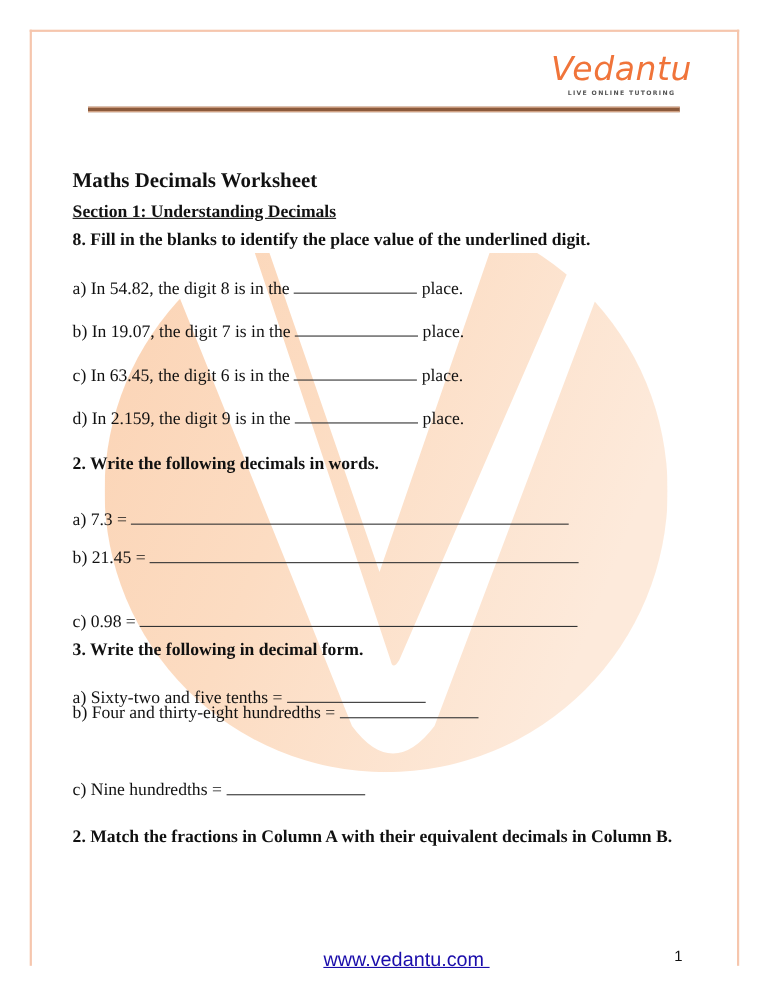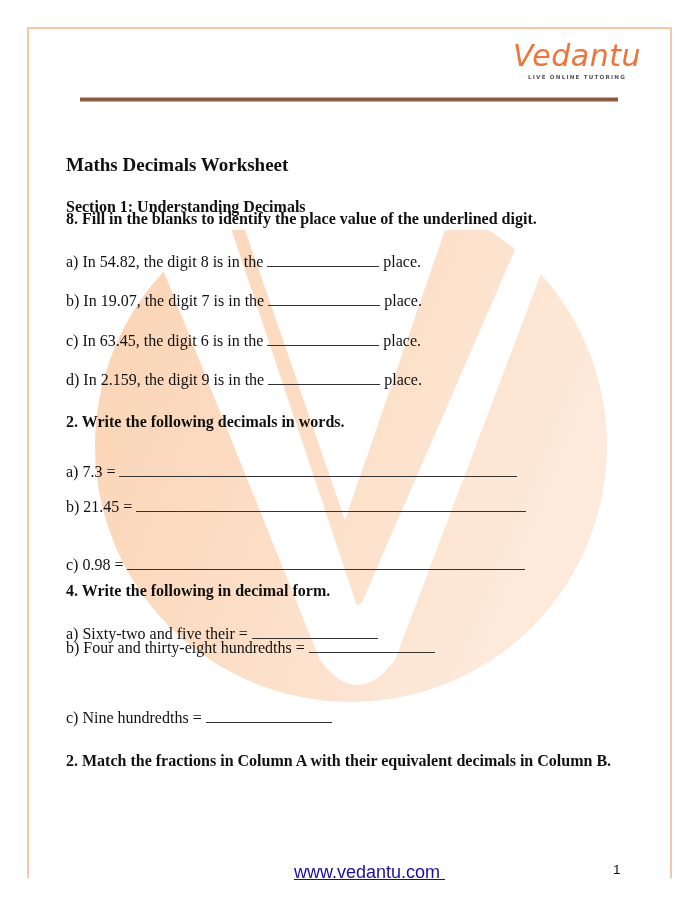--- a/index.html
+++ b/index.html
@@ -30,25 +30,24 @@
       position: absolute;
       left: 95px;
       top: 190px;
       width: 512px;
       height: 512px;
       z-index: 0;
     }
     .logo {
       position: absolute;
       left: 500px;
-      top: 40px;
+      top: 48px;
       width: 130px;
       height: 50px;
       text-align: center;
-      margin-left: 12px;
     }
     .logo-word {
       font-family: "DejaVu Sans", sans-serif;
       font-size: 30px;
       color: #f0743a;
       letter-spacing: 0.5px;
       line-height: 32px;
       font-style: italic;
     }
     .logo-tagline {
@@ -142,21 +141,21 @@
 <div class="logo">
   <div class="logo-word">Vedantu</div>
   <div class="logo-tagline">LIVE ONLINE TUTORING</div>
 </div>
 
 <div class="header-rule"></div>
 
 <div class="content">
   <div class="doc-title" style="top:4px;">Maths Decimals Worksheet</div>
 
-  <div class="line bold" style="top:48px;">Section 1: Understanding Decimals</div>
+  <div class="line bold" style="top:34px;text-decoration:underline;">Section 1: Understanding Decimals</div>
 
   <div class="line bold" style="top:60px;">8. Fill in the blanks to identify the place value of the underlined digit.</div>
 
   <div class="line" style="top:102px;">
     <span>a) In 54.82, the digit 8 is in the</span><span class="blank" style="width:112px;"></span><span>place.</span>
   </div>
   <div class="line" style="top:141px;">
     <span>b) In 19.07, the digit 7 is in the</span><span class="blank" style="width:112px;"></span><span>place.</span>
   </div>
   <div class="line" style="top:181px;">
@@ -171,24 +170,24 @@
   <div class="line" style="top:312px;">
     <span>a) 7.3 =</span><span class="blank" style="width:398px;"></span>
   </div>
   <div class="line" style="top:347px;">
     <span>b) 21.45 =</span><span class="blank" style="width:390px;"></span>
   </div>
   <div class="line" style="top:405px;">
     <span>c) 0.98 =</span><span class="blank" style="width:398px;"></span>
   </div>
 
-  <div class="line bold" style="top:432px;">4. Write the following in decimal form.</div>
+  <div class="line bold" style="top:432px;">3. Write the following in decimal form.</div>
 
   <div class="line" style="top:474px;">
-    <span>a) Sixty-two and five their =</span><span class="blank" style="width:126px;"></span>
+    <span>a) Sixty-two and five tenths =</span><span class="blank" style="width:126px;"></span>
   </div>
   <div class="line" style="top:488px;">
     <span>b) Four and thirty-eight hundredths =</span><span class="blank" style="width:126px;"></span>
   </div>
   <div class="line" style="top:558px;text-align:center;">
     <span>c) Nine hundredths =</span><span class="blank" style="width:126px;"></span>
   </div>
 
   <div class="line bold" style="top:602px;">2. Match the fractions in Column A with their equivalent decimals in Column B.</div>
 </div>

